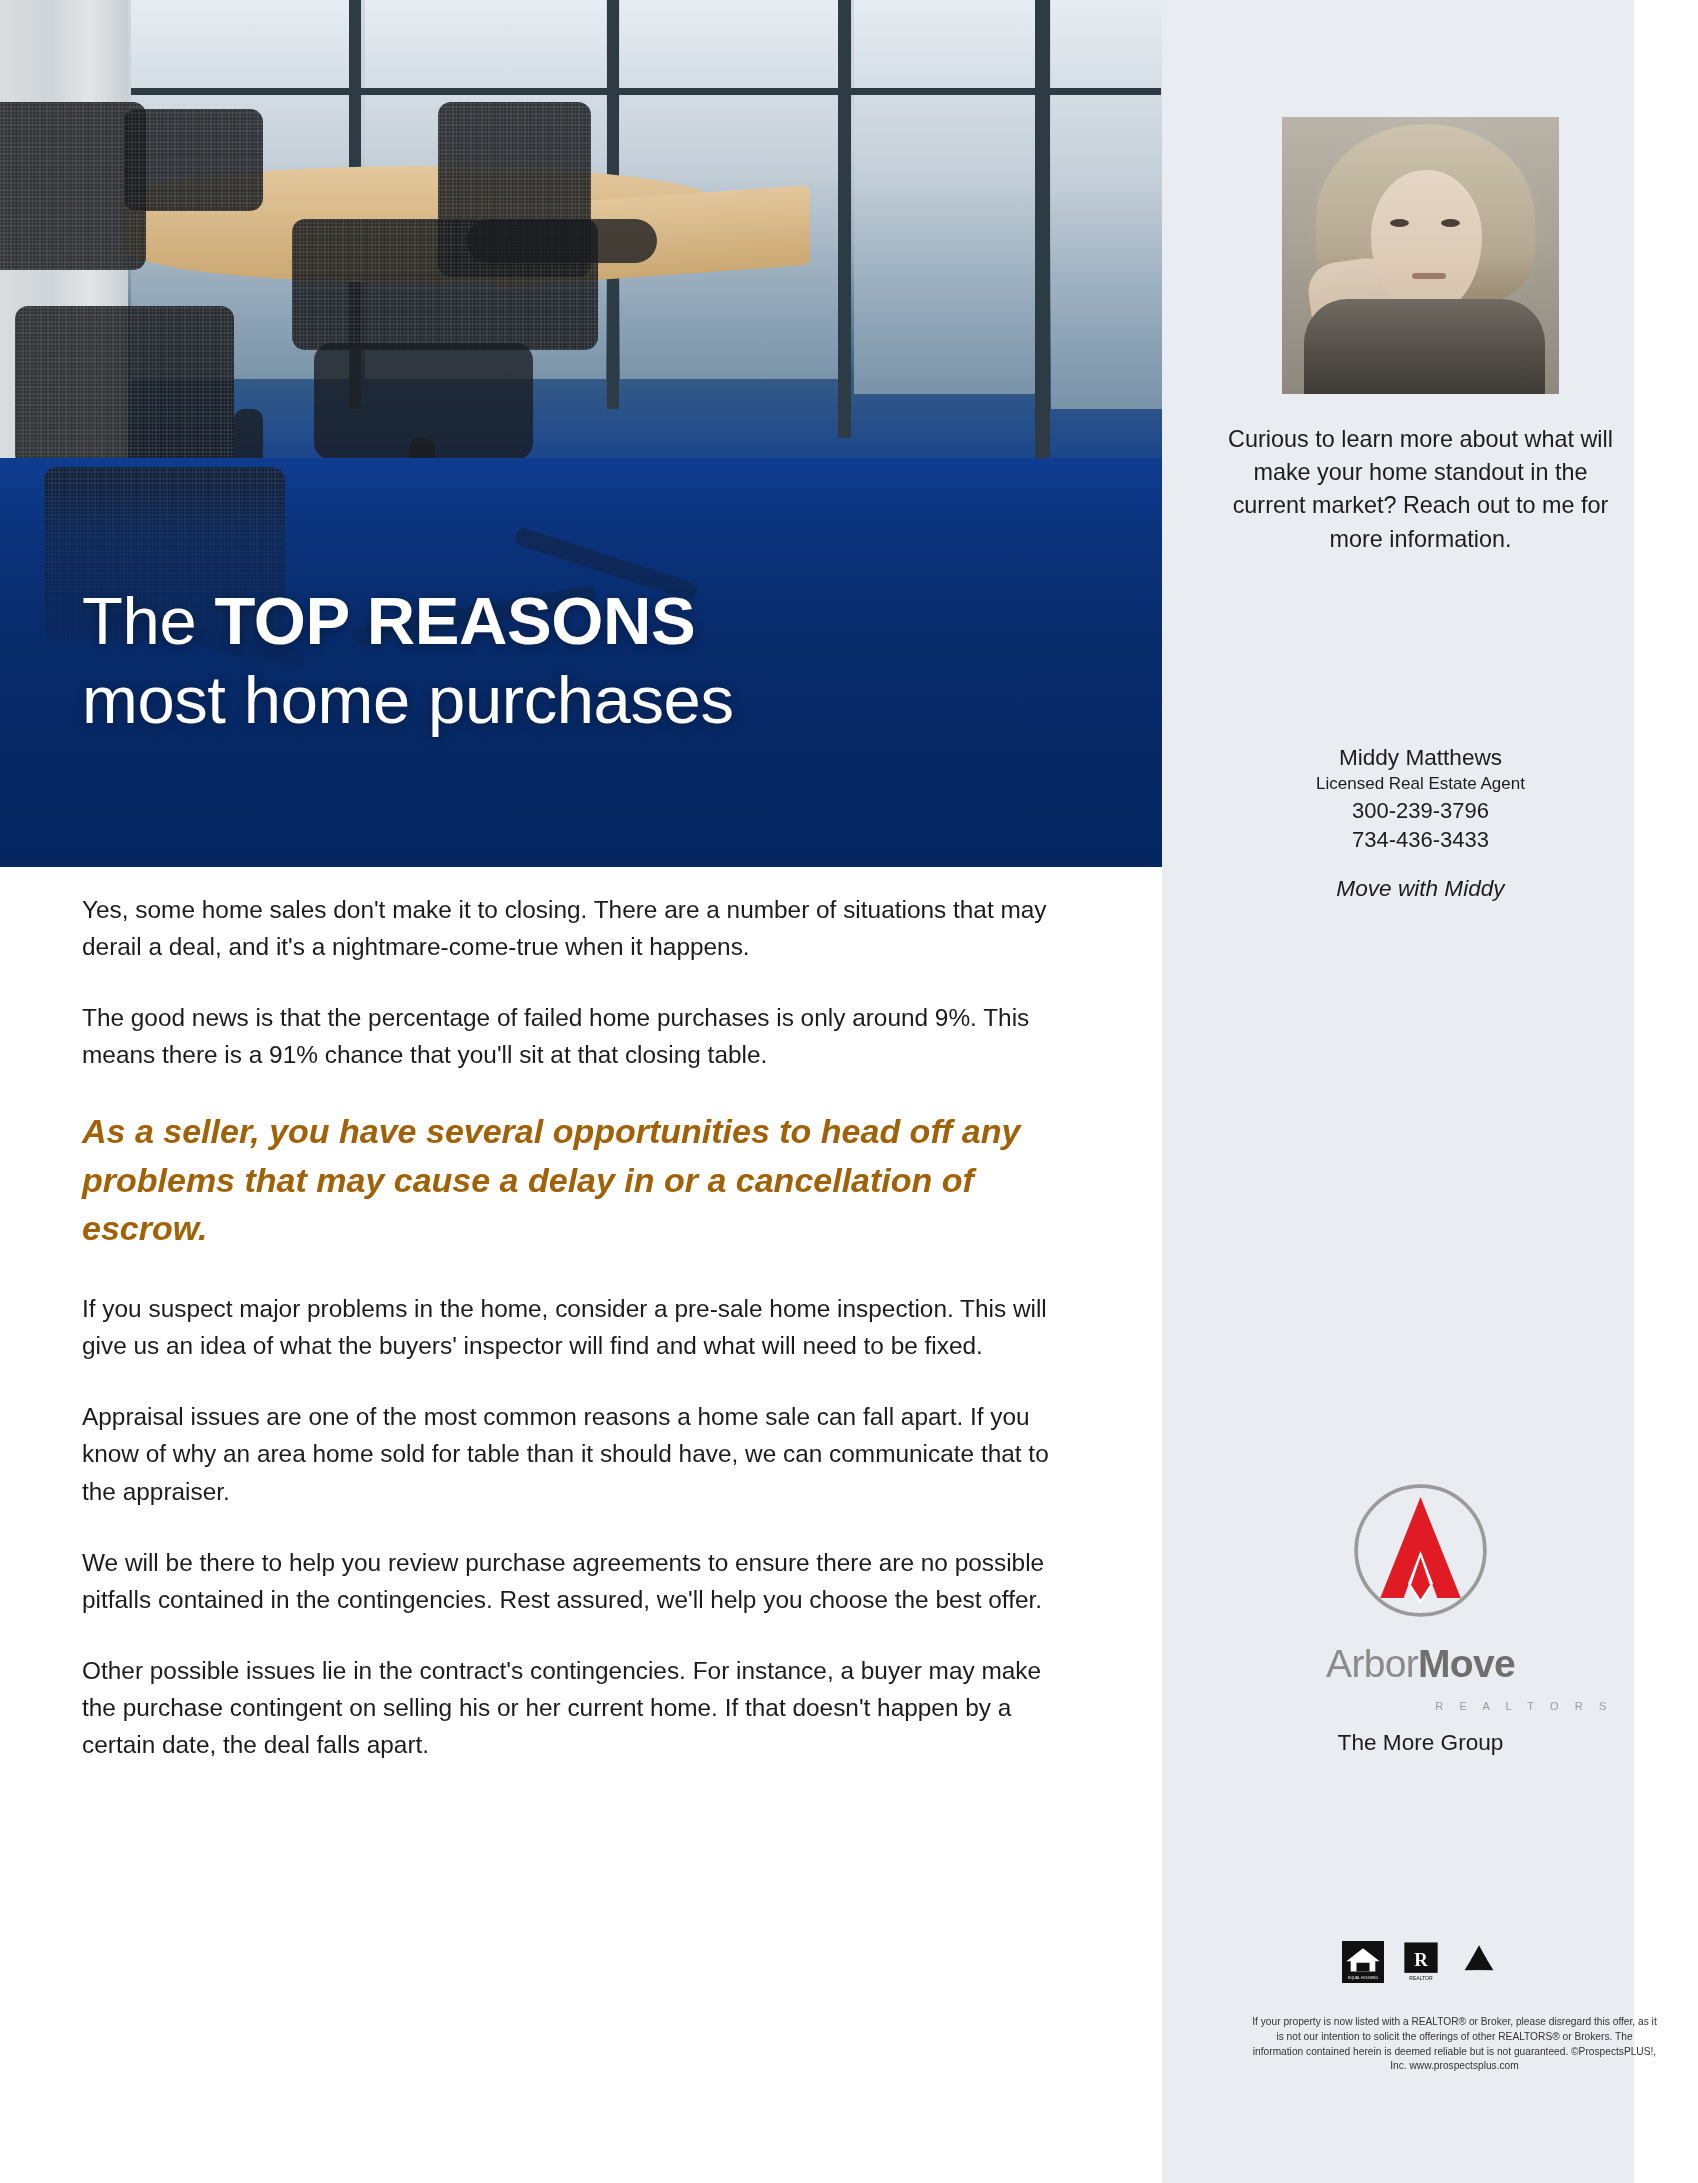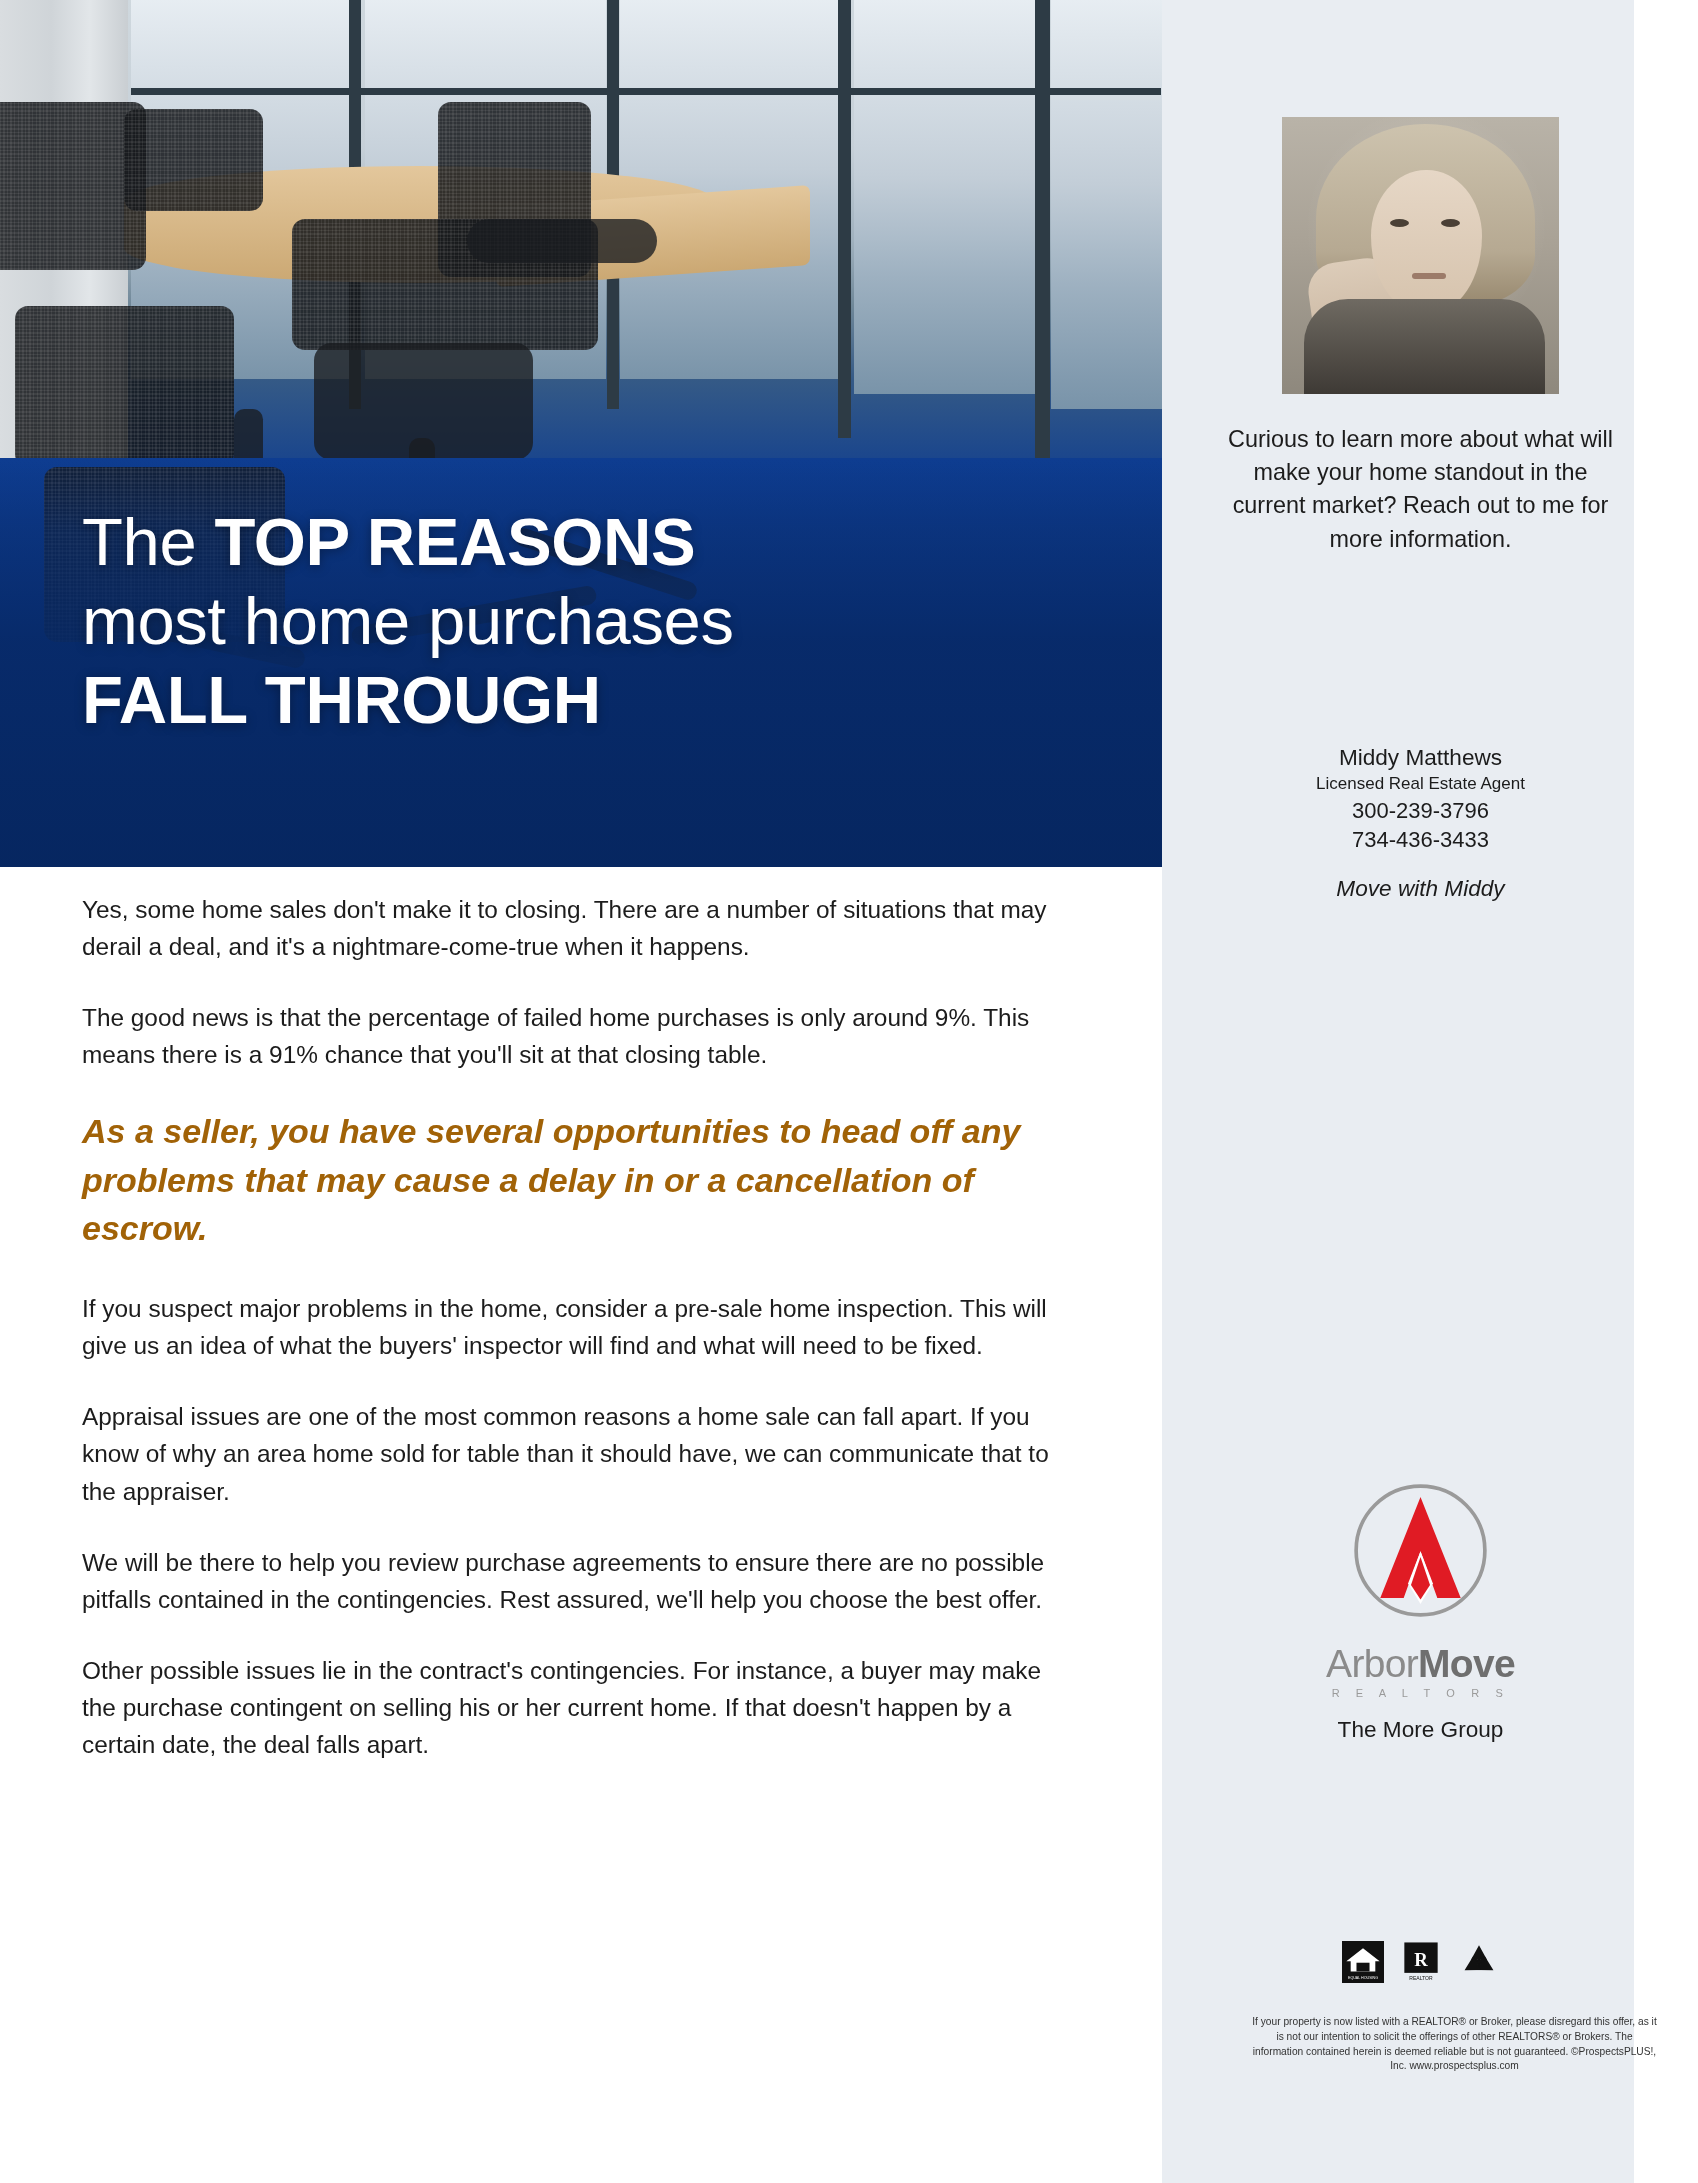--- a/index.html
+++ b/index.html
@@ -238,24 +238,25 @@
   }
   .logo-text {
     margin-top: 22px;
     font-size: 39px;
     letter-spacing: -0.7px;
     color: #8b8b8b;
     font-weight: 400;
   }
   .logo-text .bold { color: #6f6f6f; font-weight: 700; }
   .logo-sub {
-    margin-top: 1px;
+    margin-top: 14px;
     font-size: 11px;
     letter-spacing: 6.6px;
     color: #9a9a9a;
+    text-align: right;
   }
   .logo-group {
     margin-top: 18px;
     font-size: 22.6px;
     color: #1c1c1c;
   }
   .badges {
     position: absolute;
     left: 66px;
     top: 1941px;
@@ -322,21 +323,20 @@
         <div class="chair" style="left:88px; top:628px; width:219px; height:19px; border-radius:9.5px; transform:rotate(12deg);"></div>
         <div class="chair" style="left:350px; top:606px; width:248px; height:19px; border-radius:9.5px; transform:rotate(-10deg);"></div>
         <div class="chair" style="left:511px; top:555px; width:190px; height:17.5px; border-radius:8.8px; transform:rotate(18deg);"></div>
       </div>
 
       <div class="hero-overlay"></div>
 
       <div class="hero-title">
         <span class="line"><span>The </span><span class="bold">TOP REASONS</span></span>
         <span class="line">most home purchases</span>
-        <span class="line bold">FALL THROUGH</span>
       </div>
     </div>
 
     <div class="body-area">
       <p class="body-p">Yes, some home sales don't make it to closing. There are a number of situations that may derail a deal, and it's a nightmare-come-true when it happens.</p>
       <p class="body-p">The good news is that the percentage of failed home purchases is only around 9%. This means there is a 91% chance that you'll sit at that closing table.</p>
       <p class="pull-quote">As a seller, you have several opportunities to head off any problems that may cause a delay in or a cancellation of escrow.</p>
       <p class="body-p">If you suspect major problems in the home, consider a pre-sale home inspection. This will give us an idea of what the buyers' inspector will find and what will need to be fixed.</p>
       <p class="body-p">Appraisal issues are one of the most common reasons a home sale can fall apart. If you know of why an area home sold for table than it should have, we can communicate that to the appraiser.</p>
       <p class="body-p">We will be there to help you review purchase agreements to ensure there are no possible pitfalls contained in the contingencies. Rest assured, we'll help you choose the best offer.</p>

